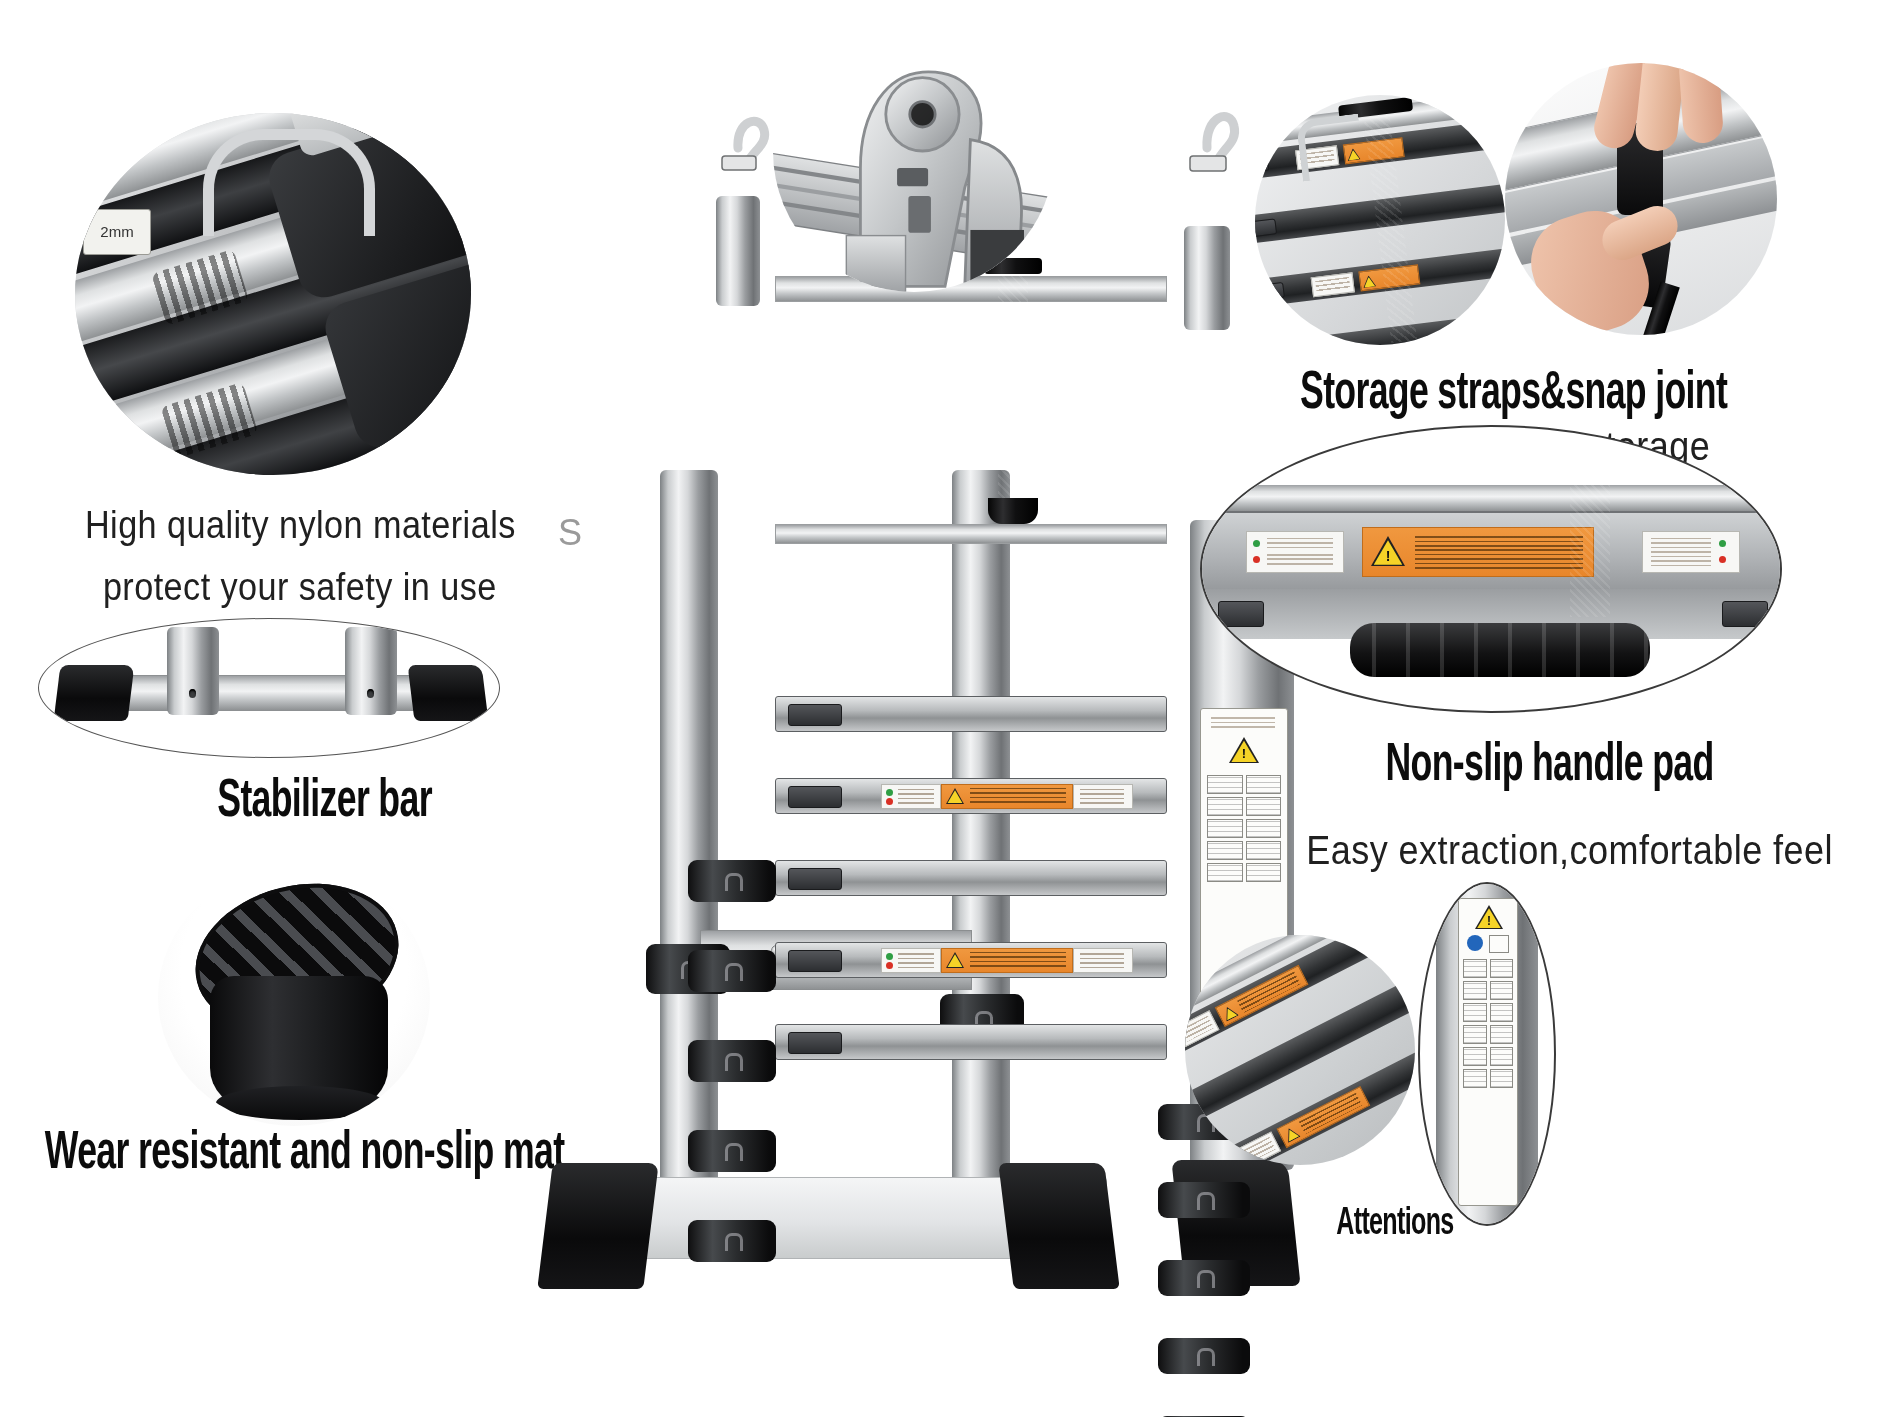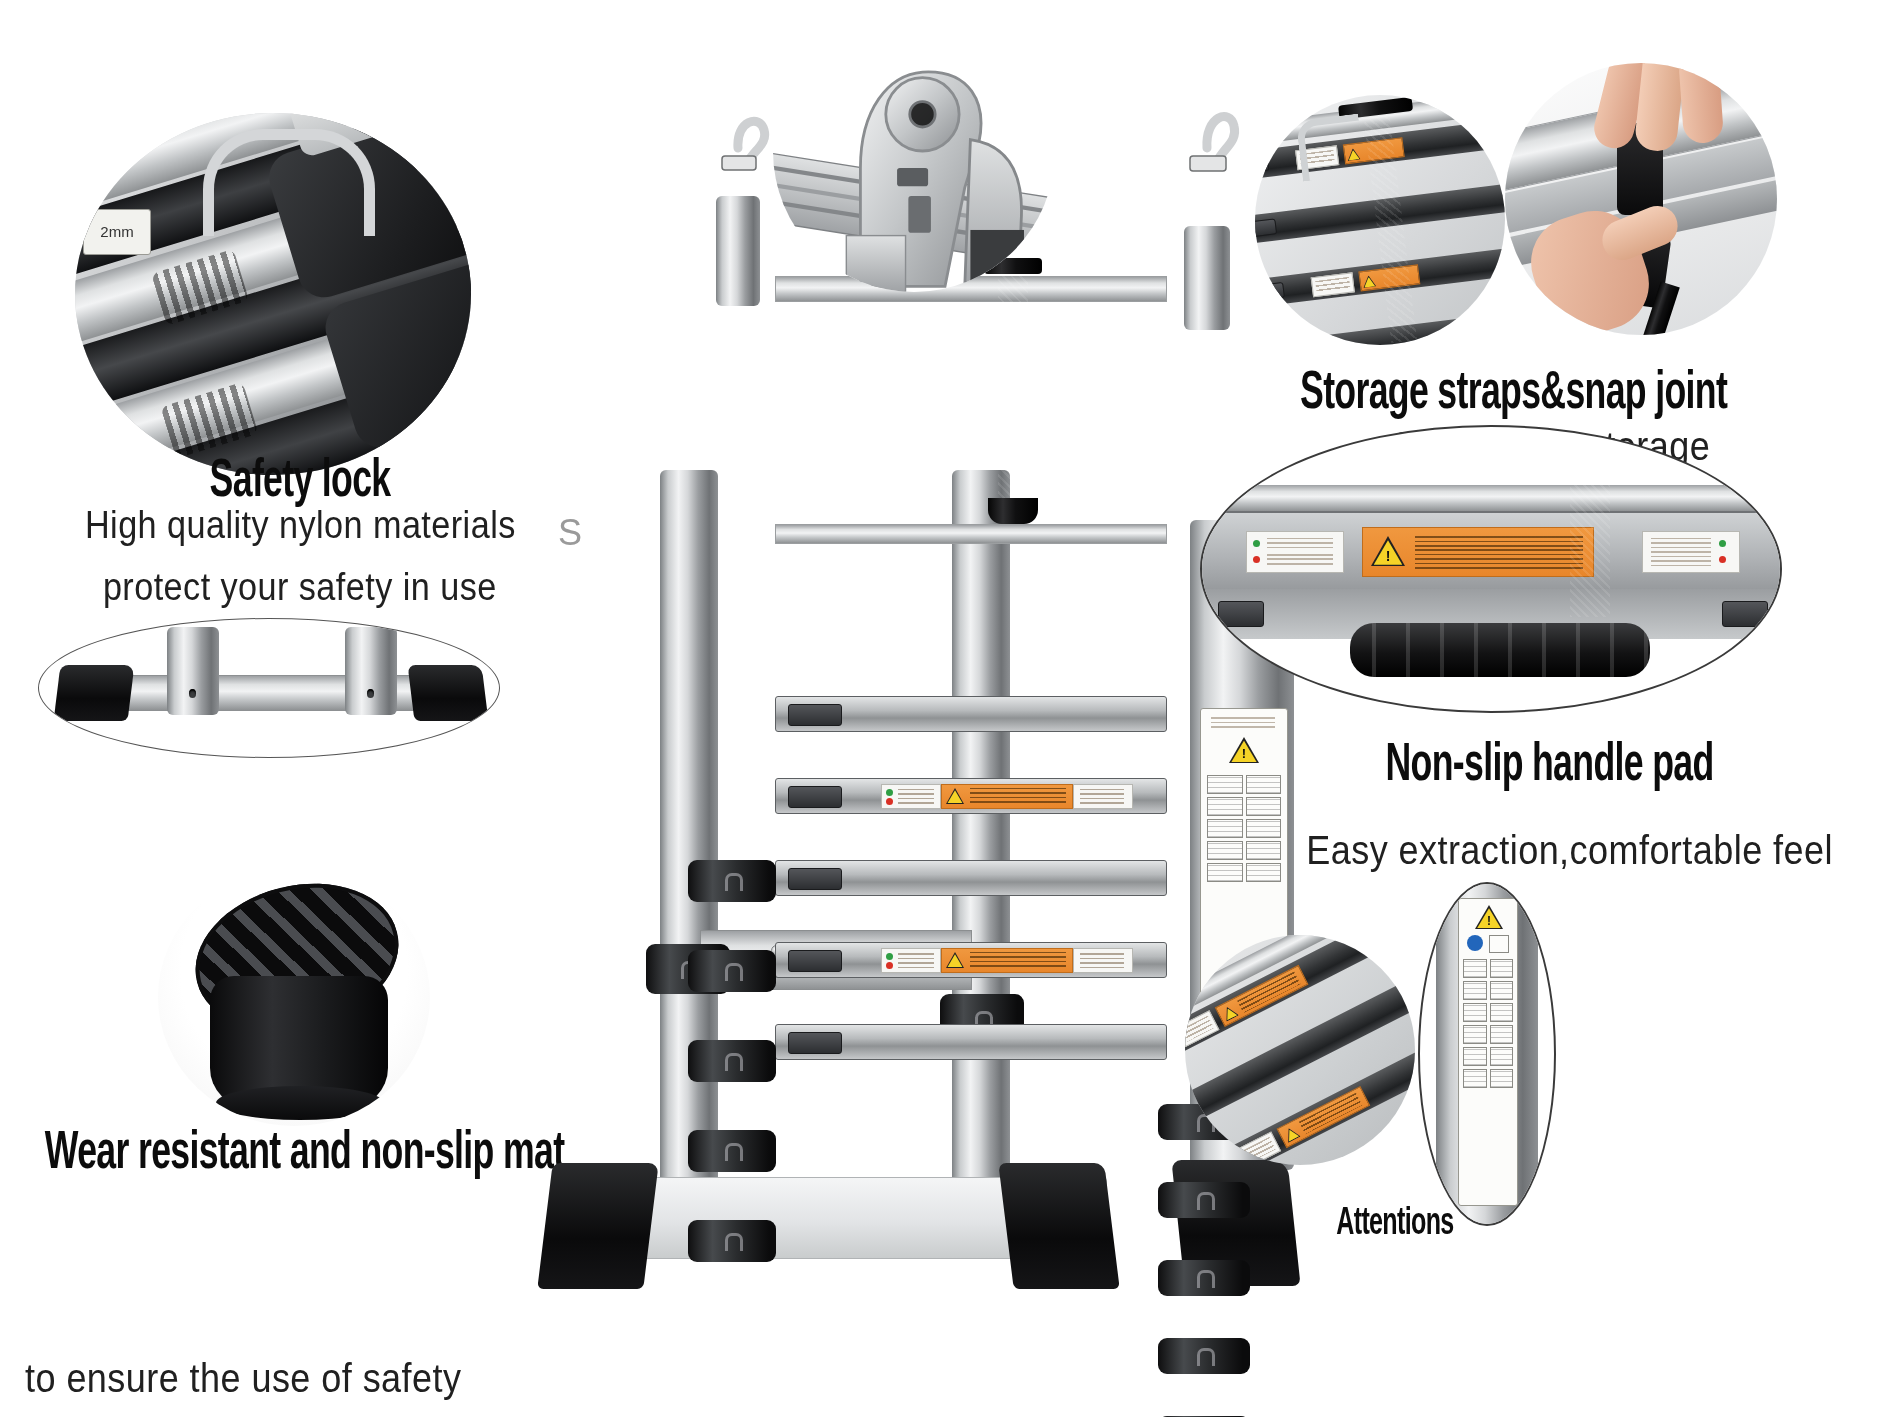--- a/index.html
+++ b/index.html
@@ -71,56 +71,53 @@
       <div class="abs" style="left:330px;top:30px;width:150px;height:70px;background:linear-gradient(180deg,#eceded,#b9bcbe);border-radius:12px;"></div>
     </div>
 
     <div class="abs" style="left:128px;top:16px;width:150px;height:96px;border:11px solid #d4d6d8;border-bottom:none;border-radius:60px 60px 0 0;"></div>
 
     <div class="abs" style="left:8px;top:96px;width:66px;height:44px;background:#f2f2ee;border:1px solid #9a9a94;border-radius:3px;font-size:15px;color:#333;text-align:center;line-height:44px;">
       <span>2mm</span>
     </div>
   </div>
 
-  <div class="abs h-title" style="left:0px;top:446px;width:600px;font-size:54px;">
-    <span>Safety lock</span>
-  </div>
   <div class="abs b-line b-center" style="left:0px;top:566px;width:600px;font-size:38px;">
     <span>protect your safety in use</span>
   </div>
   <div class="abs b-line b-center" style="left:0px;top:504px;width:600px;font-size:38px;">
     <span>High quality nylon materials</span>
   </div>
 
   <div class="abs photo thin-ring" style="left:38px;top:618px;width:460px;height:138px;">
     <div class="abs chromeH" style="left:26px;top:56px;width:408px;height:34px;border:1px solid #8d9092;"></div>
     <div class="abs chromeV" style="left:128px;top:8px;width:52px;height:88px;">
       <div class="hole" style="left:22px;top:62px;"></div>
     </div>
     <div class="abs chromeV" style="left:306px;top:8px;width:52px;height:88px;">
       <div class="hole" style="left:22px;top:62px;"></div>
     </div>
     <div class="abs wedge-foot" style="left:18px;top:46px;width:74px;height:56px;transform:skewX(-7deg);"></div>
     <div class="abs wedge-foot" style="left:372px;top:46px;width:74px;height:56px;transform:skewX(7deg);"></div>
   </div>
 
+  <div class="abs h-title" style="left:25px;top:766px;width:600px;font-size:54px;">
+    <span>Stabilizer bar</span>
+  </div>
 
   <div class="abs photo" style="left:158px;top:868px;width:272px;height:258px;background:radial-gradient(circle at 50% 40%,#fff 55%,#f2f2f2);">
     <div class="abs" style="left:36px;top:18px;width:206px;height:142px;border-radius:50%;transform:rotate(-14deg);
                 background:repeating-linear-gradient(58deg,#0b0b0c 0 15px,#4a4c50 15px 24px);box-shadow:0 0 0 4px #0d0d0e inset;"></div>
     <div class="abs" style="left:52px;top:108px;width:178px;height:132px;border-radius:24px 24px 40px 40px;
                 background:linear-gradient(90deg,#0a0a0b,#2e2f32 35%,#1a1b1d 65%,#050506);"></div>
     <div class="abs" style="left:58px;top:218px;width:168px;height:34px;border-radius:50%;background:linear-gradient(180deg,#202124,#0a0a0b);"></div>
   </div>
 
   <div class="abs h-title" style="left:-140px;top:1118px;width:890px;font-size:54px;">
     <span>Wear resistant and non-slip mat</span>
-  </div>
-  <div class="abs b-line" style="left:25px;top:1356px;font-size:40px;">
-    <span>to ensure the use of safety</span>
   </div>
 
   <div class="abs" style="left:558px;top:512px;font-size:36px;color:#9a9a9a;">S</div>
 
   <div class="abs chromeV" style="left:660px;top:470px;width:58px;height:788px;">
     <div class="hole" style="left:24px;top:712px;"></div>
     <div class="hole" style="left:24px;top:746px;"></div>
   </div>
 
   <div class="abs chromeV" style="left:952px;top:470px;width:58px;height:788px;">

